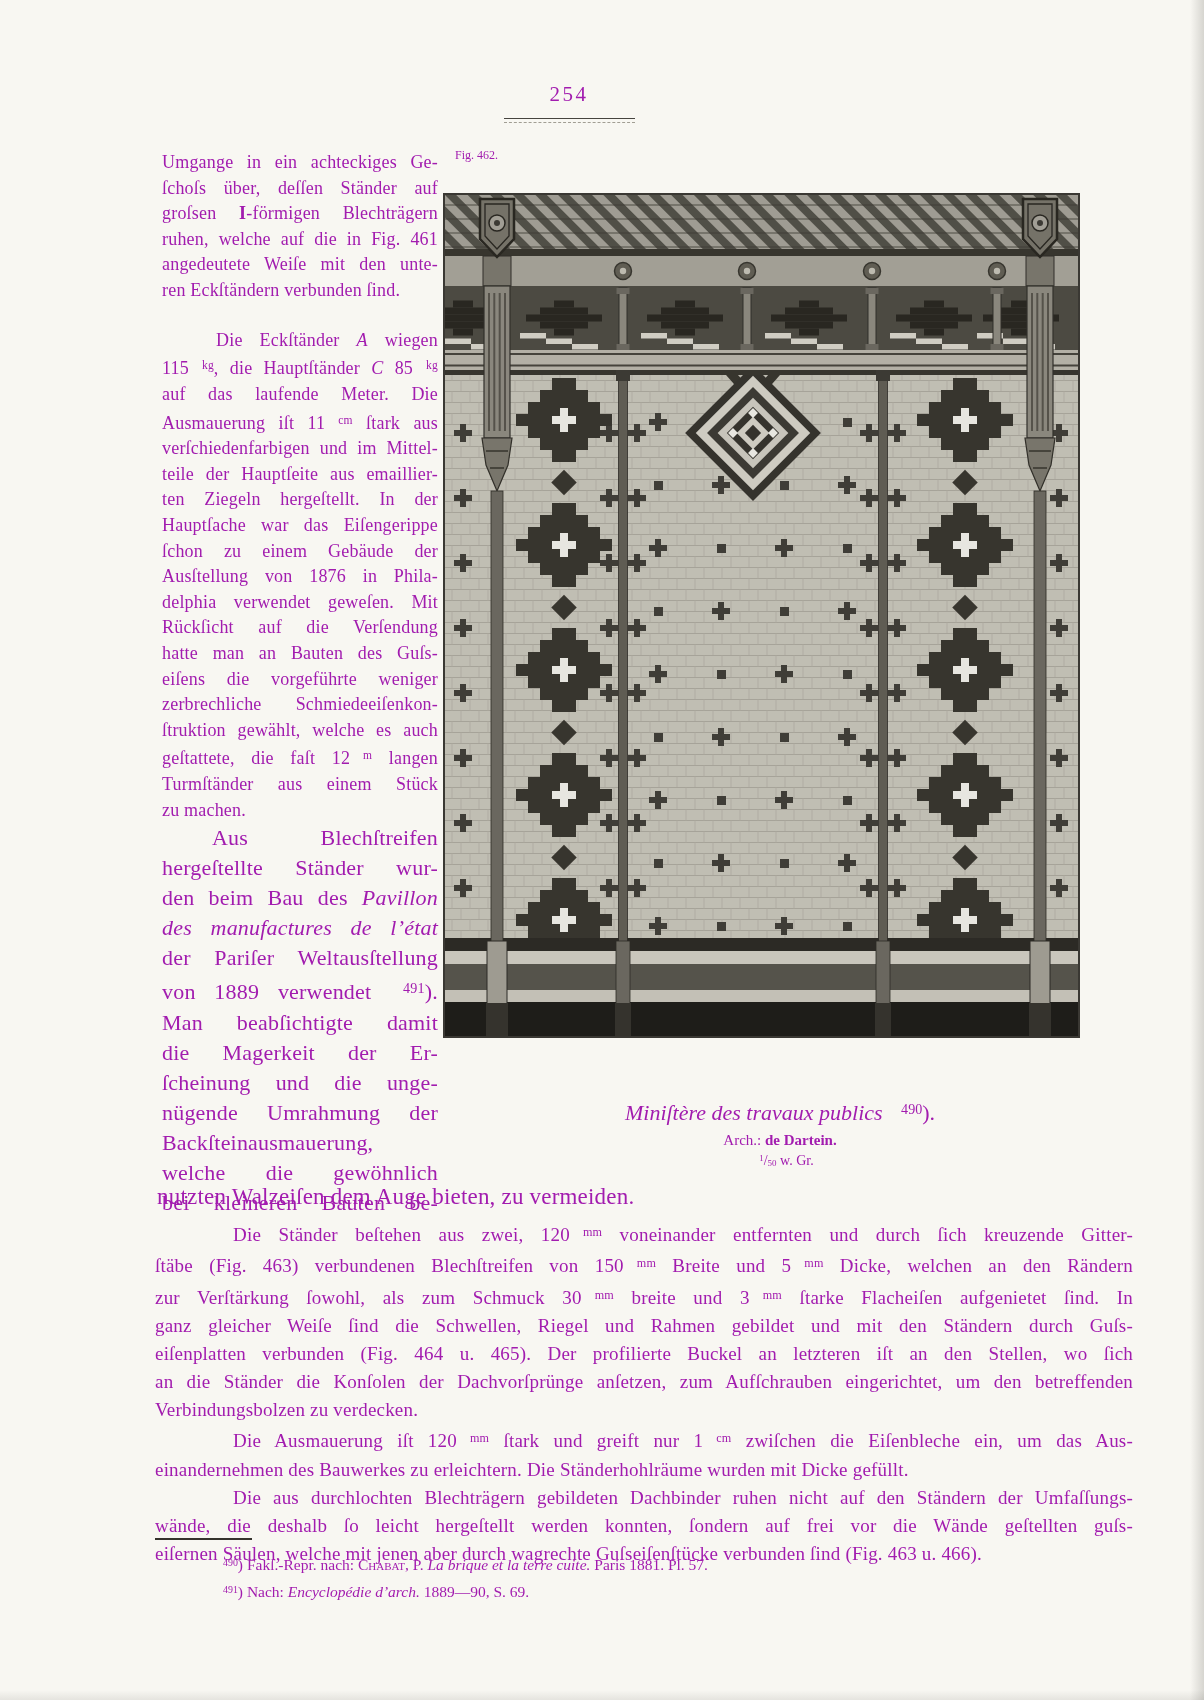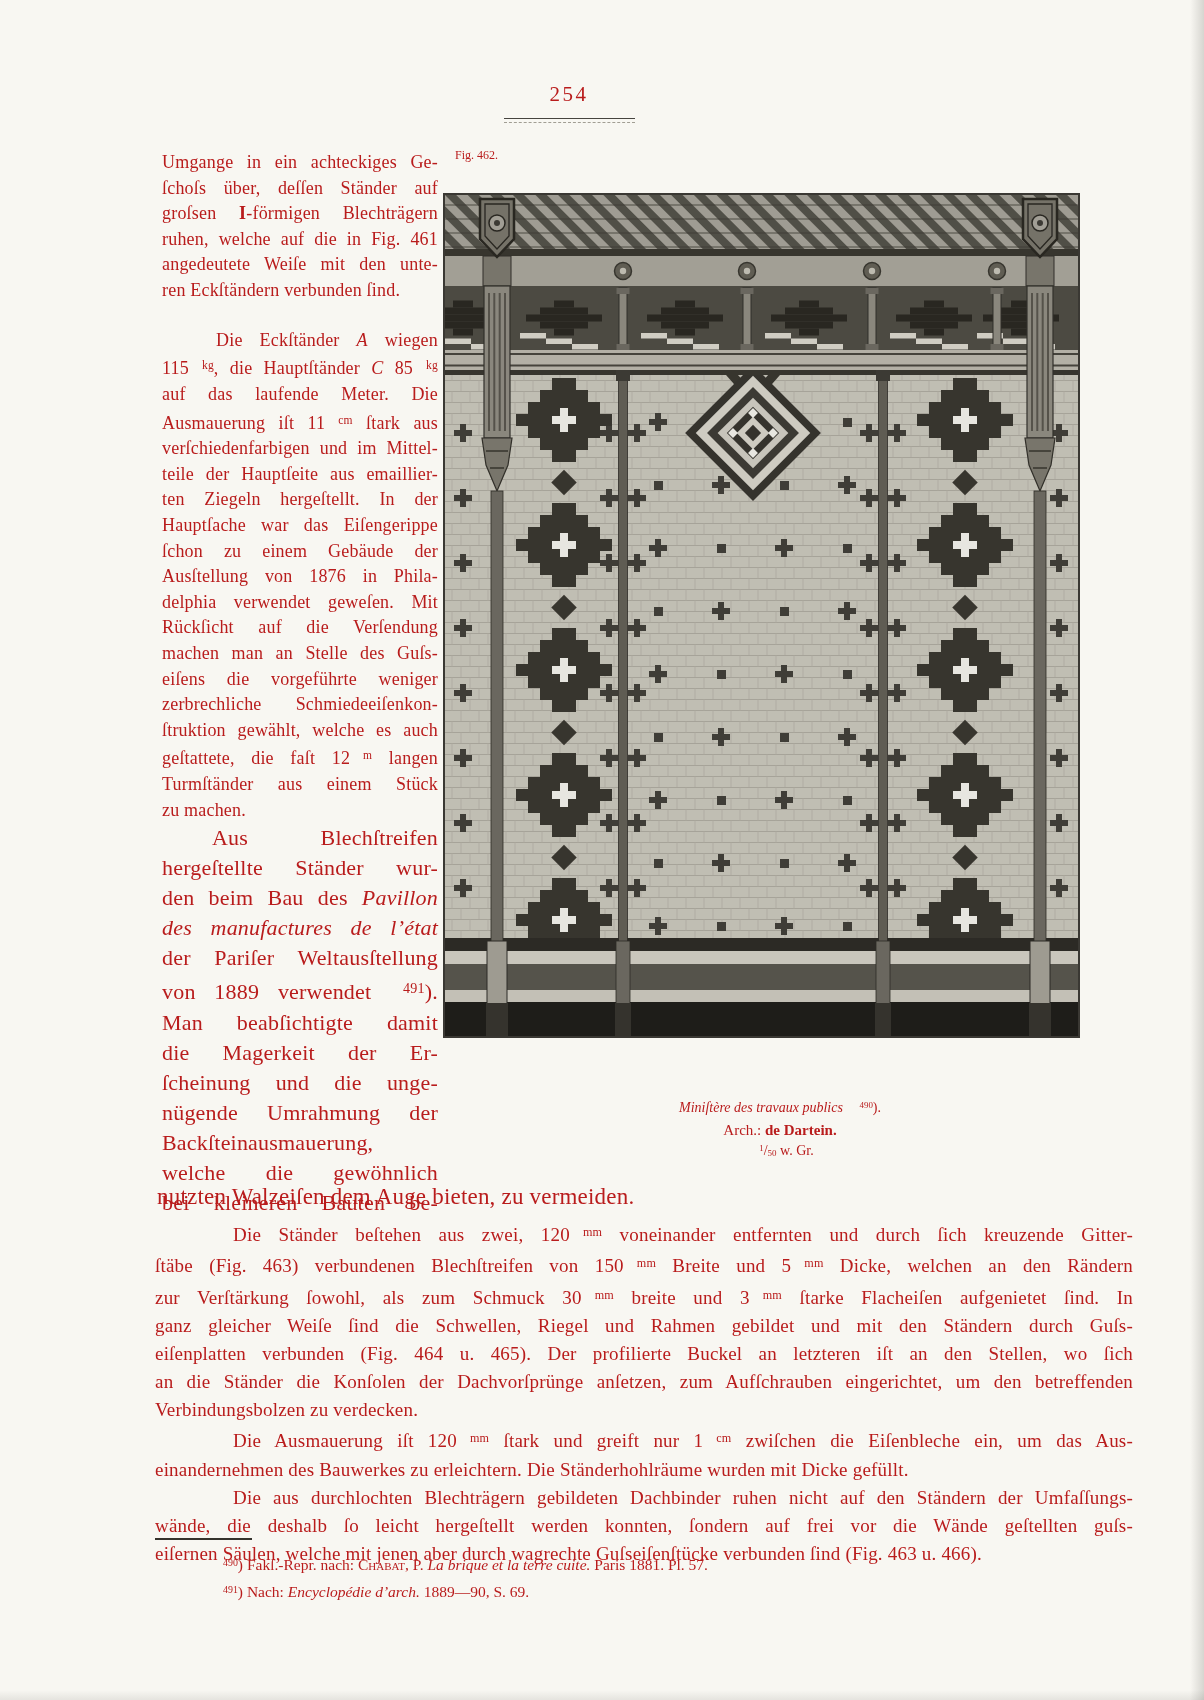--- a/index.html
+++ b/index.html
@@ -1,37 +1,37 @@
 <!DOCTYPE html>
 <html><head>
 <meta charset="utf-8">
 <style>
   html,body { margin:0; padding:0; background:#d9d7d1; }
   .page {
     position:relative; width:1204px; height:1700px; margin:0;
-    background:#f8f7f2; color:#b91c1c; overflow:hidden;
+    background:#f8f7f2; color:#a21caf; overflow:hidden;
     font-family:"Liberation Serif","DejaVu Serif",serif;
   }
   .edge-shadow-right { position:absolute; top:0; right:0; width:14px; height:100%;
     background:linear-gradient(to left, rgba(60,58,52,0.18), rgba(60,58,52,0)); }
   .edge-shadow-bottom { position:absolute; left:0; bottom:0; width:100%; height:10px;
     background:linear-gradient(to top, rgba(60,58,52,0.10), rgba(60,58,52,0)); }
 
   .pageno { position:absolute; left:495px; top:82px; width:148px; text-align:center;
     font-size:21px; letter-spacing:2.5px; }
   .pageno-rule { position:absolute; left:504px; top:118px; width:131px; height:3px;
     border-top:1.6px solid #46443f; border-bottom:1px dashed #a19e94; }
 
   .figlabel { position:absolute; left:455px; top:148px; width:650px; text-align:left;
     font-size:12px; }
 
   .figure { position:absolute; left:443px; top:193px; width:637px; height:845px; }
 
   .figcaption { position:absolute; left:450px; top:1100px; width:660px; text-align:center; }
-  .cap1 { font-size:14px; }
+  .cap1 { font-size:22px; }
   .cap2 { font-size:15px; margin-top:6px; }
   .cap3 { font-size:14px; margin-top:4px; }
 
   .leftcol { position:absolute; left:162px; top:150px; width:276px; }
   .col-small { font-size:18px; line-height:25.6px; }
   .col-large { font-size:22px; line-height:30px; }
 
   .tline { text-align:justify; text-align-last:justify; letter-spacing:0.2px; }
   .tline.end { text-align-last:left; }
   .col-small .tline.ind { text-indent:54px;margin-top:24px; }
@@ -78,21 +78,21 @@
         <div class="tline">auf das laufende Meter.  Die</div>
         <div class="tline">Ausmauerung iſt 11<span class="s-sup">cm</span> ſtark aus</div>
         <div class="tline">verſchiedenfarbigen und im Mittel-</div>
         <div class="tline">teile der Hauptſeite aus emaillier-</div>
         <div class="tline">ten Ziegeln hergeſtellt.  In der</div>
         <div class="tline">Hauptſache war das Eiſengerippe</div>
         <div class="tline">ſchon zu einem Gebäude der</div>
         <div class="tline">Ausſtellung von 1876 in Phila-</div>
         <div class="tline">delphia verwendet geweſen.  Mit</div>
         <div class="tline">Rückſicht auf die Verſendung</div>
-        <div class="tline">machen man an Stelle des Guſs-</div>
+        <div class="tline">hatte man an Bauten des Guſs-</div>
         <div class="tline">eiſens die vorgeführte weniger</div>
         <div class="tline">zerbrechliche Schmiedeeiſenkon-</div>
         <div class="tline">ſtruktion gewählt, welche es auch</div>
         <div class="tline">geſtattete, die faſt 12<span class="s-sup">m</span> langen</div>
         <div class="tline">Turmſtänder aus einem Stück</div>
         <div class="tline end">zu machen.</div>
       </div>
     <div class="col-large">
         <div class="tline ind">Aus Blechſtreifen</div>
         <div class="tline">hergeſtellte Ständer wur-</div>

